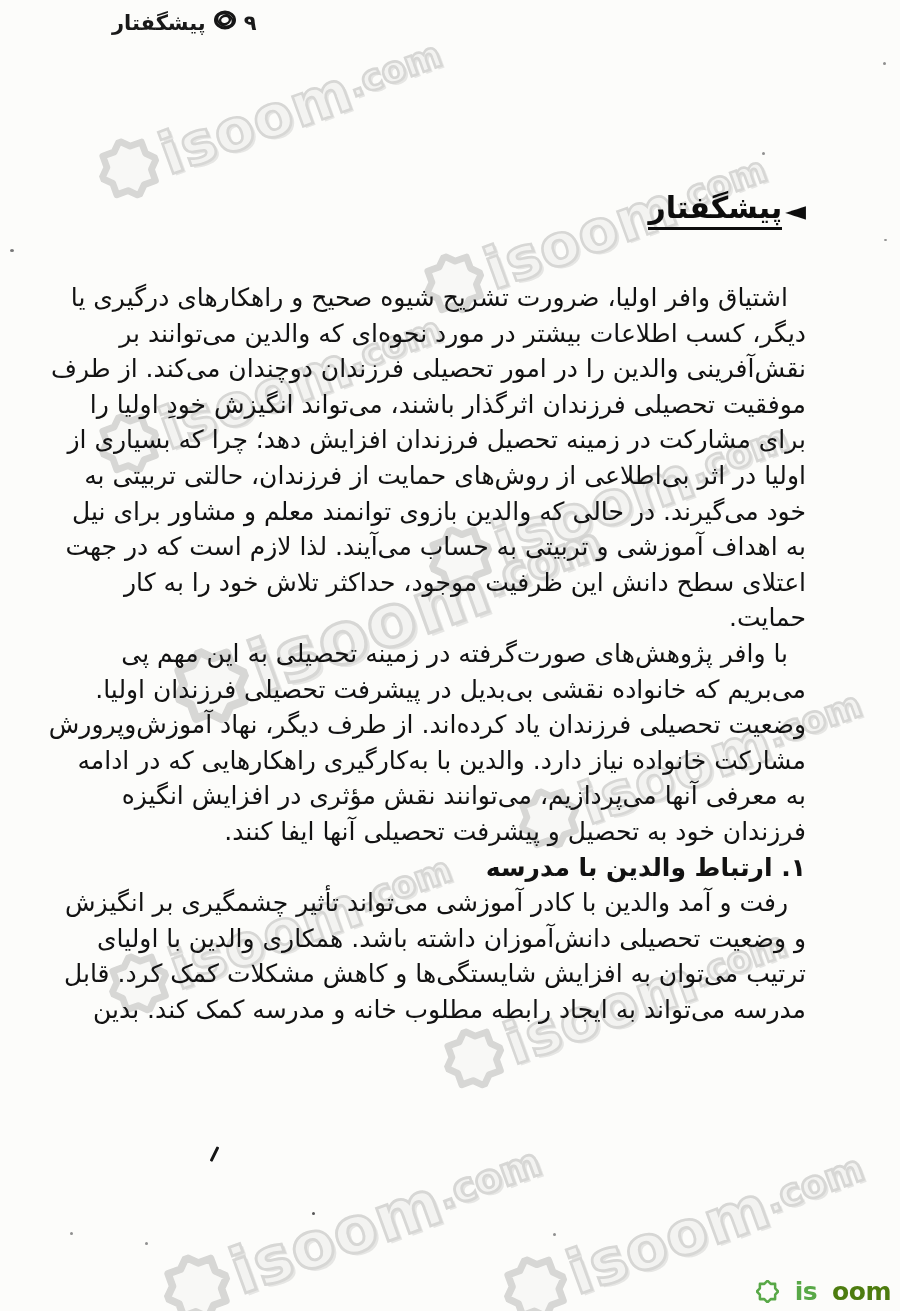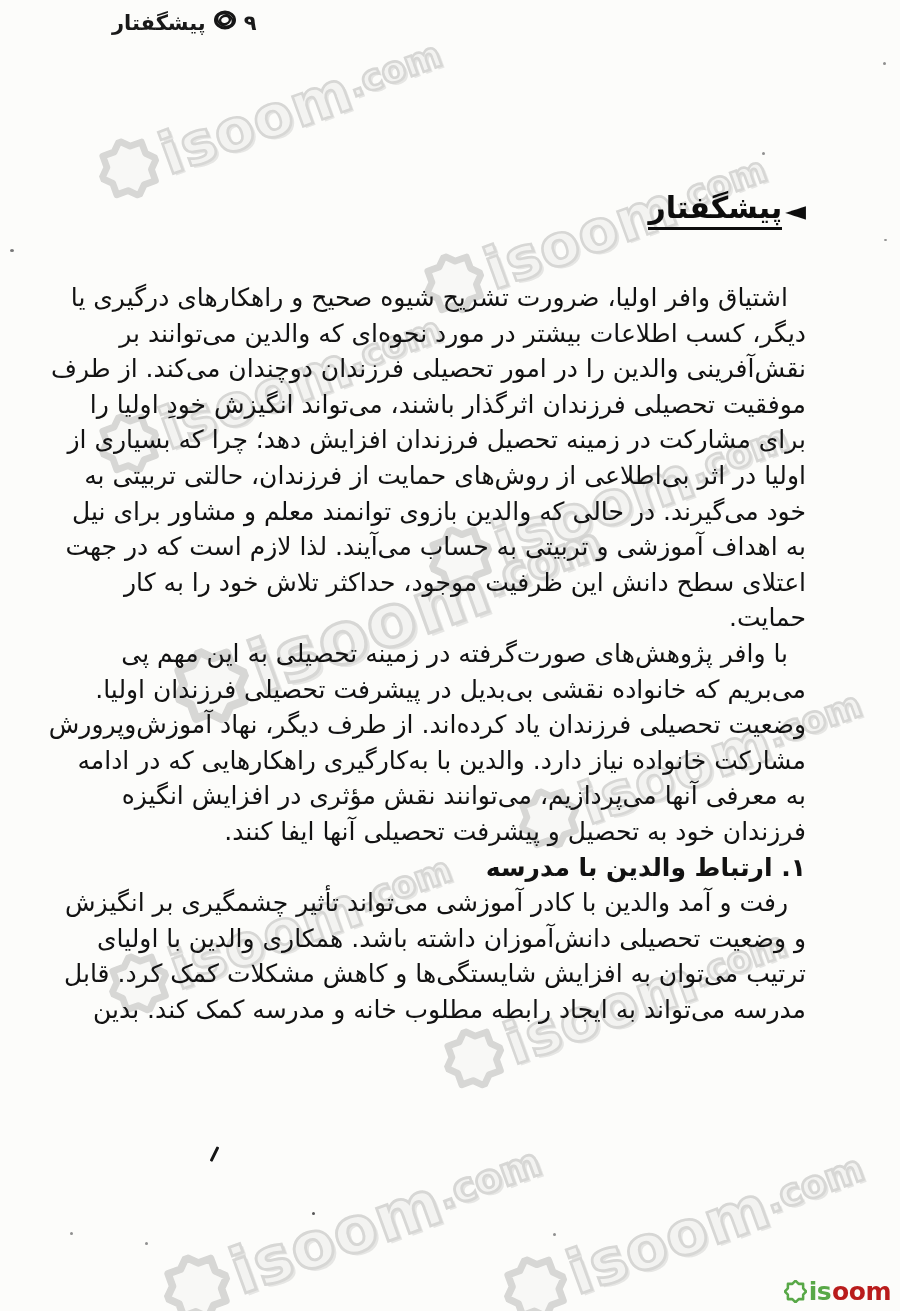--- a/index.html
+++ b/index.html
@@ -46,25 +46,25 @@
     height:35.6px;line-height:35.6px;
     text-align:justify;text-align-last:justify;
     white-space:nowrap;
   }
   .line.first{padding-right:18px;}
   .line.last{text-align-last:right;}
   .line.subheading{text-align-last:right;font-weight:700;}
   
   .logo{
     position:absolute;right:9px;bottom:5px;z-index:2;
-    display:flex;align-items:center;gap:1px;
+    display:flex;align-items:center;gap:15px;
     font-weight:bold;font-size:25px;letter-spacing:-0.5px;
   }
   .lg-green{color:#58a847;}
-  .lg-teal{color:#b91c1c;}
+  .lg-teal{color:#4d7c0f;}
   
   .speck{position:absolute;border-radius:50%;background:#8f8f8f;z-index:1;}
   .stray-stroke{
     position:absolute;left:213px;top:1146px;width:2.6px;height:16px;
     background:#161616;transform:rotate(26deg);z-index:1;border-radius:1px;
   }
 </style>
 </head>
 <body>
 

